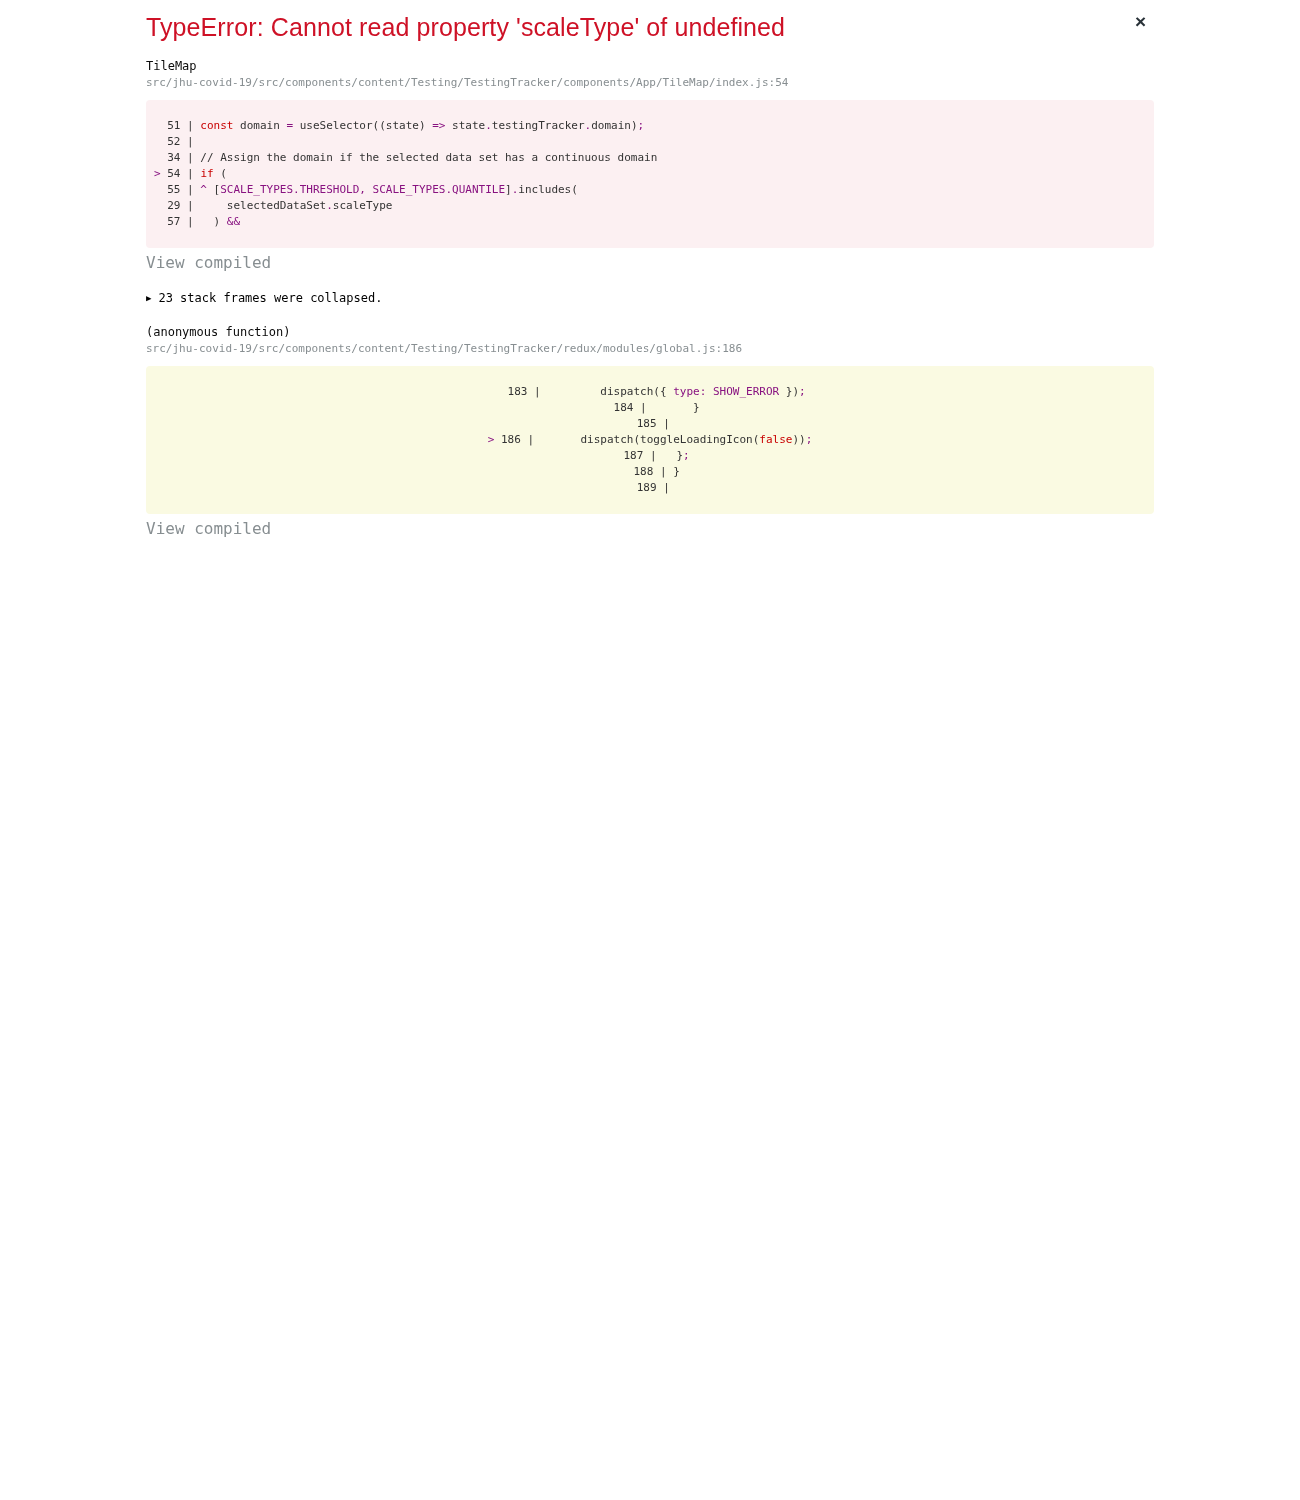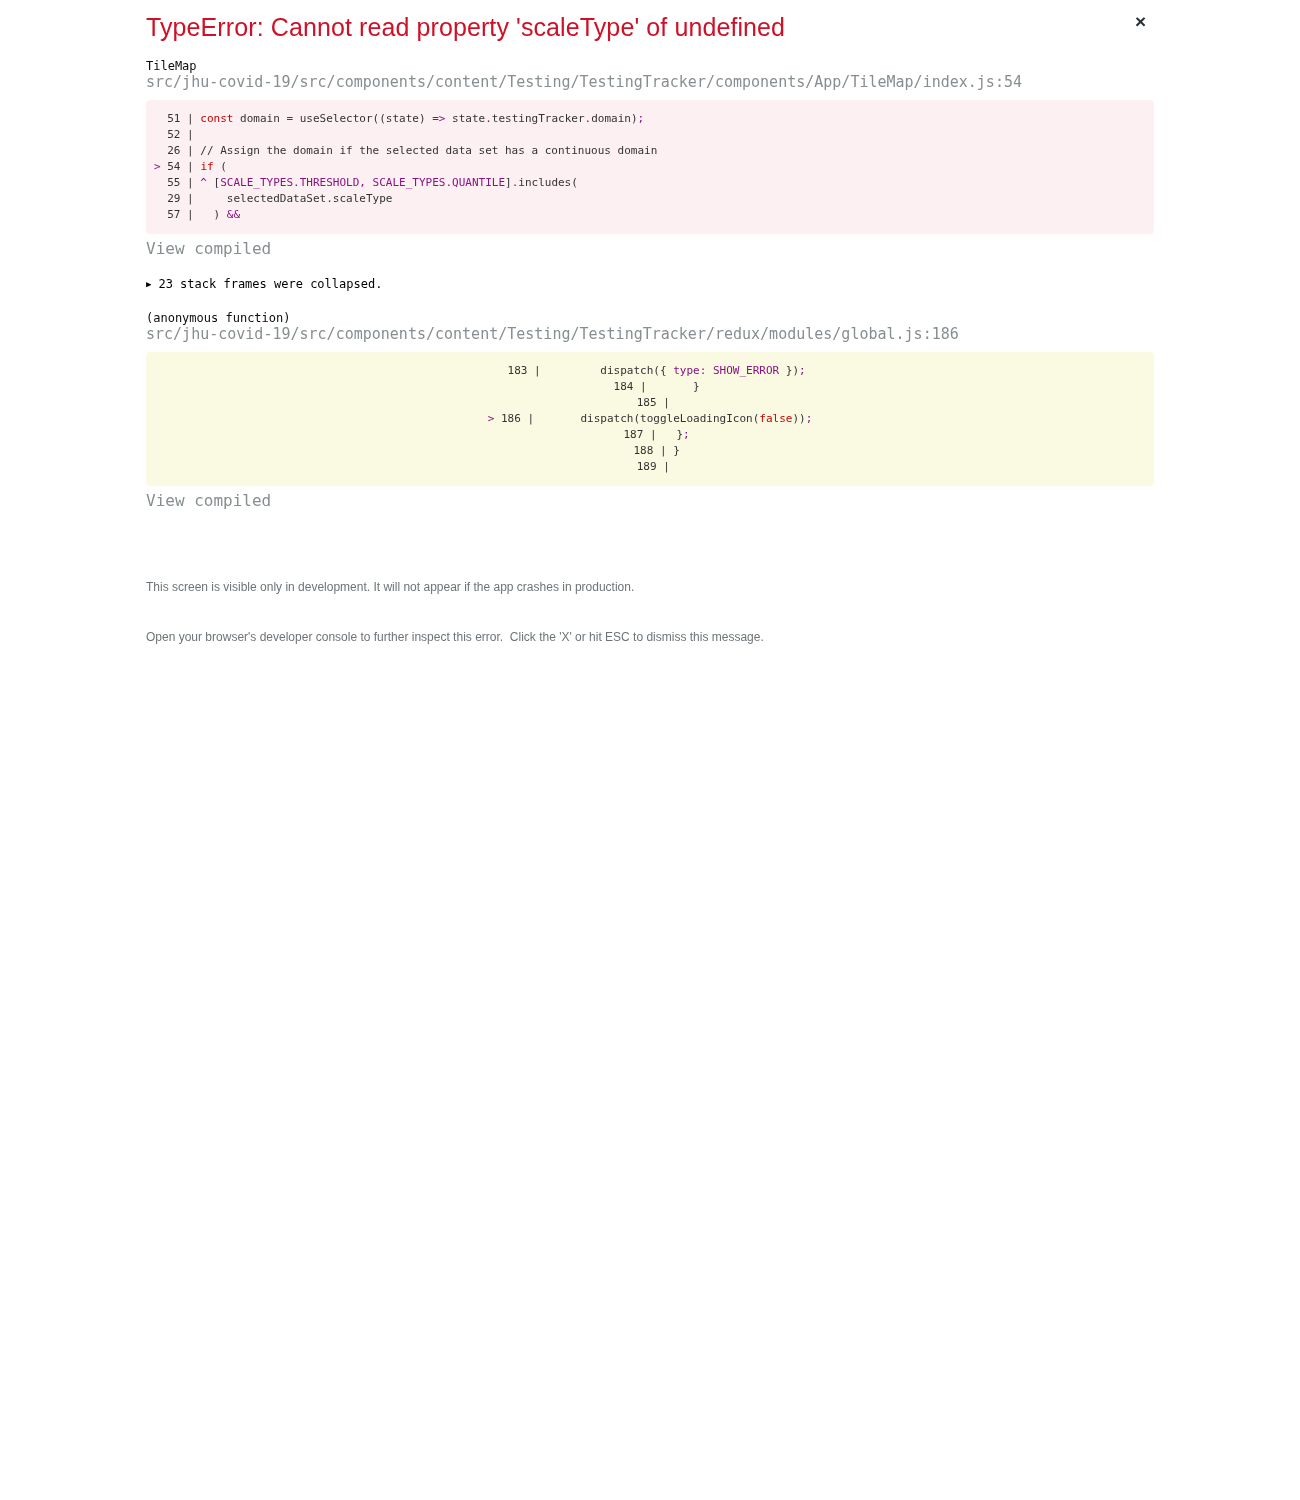--- a/index.html
+++ b/index.html
@@ -37,28 +37,28 @@
   .fn-name {
     margin-top: 17px;
     font-family: "DejaVu Sans Mono", "Liberation Mono", monospace;
     font-size: 12px;
     line-height: 14px;
     color: #0b0b0b;
   }
   .file-path {
     margin-top: 3px;
     font-family: "DejaVu Sans Mono", "Liberation Mono", monospace;
-    font-size: 15px;
+    font-size: 11px;
     line-height: 13px;
     color: var(--muted, #878e91);
   }
   .code-block {
     margin-top: 11px;
     border-radius: 4px;
-    padding: 11px 8px;
+    padding: 18px 8px;
     font-family: "DejaVu Sans Mono", "Liberation Mono", monospace;
     font-size: 11px;
     line-height: 16px;
   }
   .code-block.error   { background: var(--error-block-bg, #fcf0f2); }
   .code-block.warning { background: var(--warning-block-bg, #fafae2); text-align: center; }
   .code-line { white-space: pre; height: 16px; }
   .tk-d { color: var(--code-default, #333333); }
   .tk-k { color: var(--keyword, #c80000); }
   .tk-p { color: var(--accent, #881280); }
@@ -105,21 +105,21 @@
   <div class="close-btn">
     <span>×</span>
   </div>
 
   <div class="frame frame-1">
     <div class="fn-name">TileMap</div>
     <div class="file-path">src/jhu-covid-19/src/components/content/Testing/TestingTracker/components/App/TileMap/index.js:54</div>
     <div class="code-block error">
         <div class="code-line"><span class="tk-d">  51 | </span><span class="tk-k">const</span><span class="tk-d"> domain </span><span class="tk-p">=</span><span class="tk-d"> useSelector((state) </span><span class="tk-p">=&gt;</span><span class="tk-d"> state</span><span class="tk-p">.</span><span class="tk-d">testingTracker</span><span class="tk-p">.</span><span class="tk-d">domain)</span><span class="tk-p">;</span></div>
         <div class="code-line"><span class="tk-d">  52 | </span></div>
-        <div class="code-line"><span class="tk-d">  26 | </span><span class="tk-d">// Assign the domain if the selected data set has a continuous domain</span></div>
+        <div class="code-line"><span class="tk-d">  34 | </span><span class="tk-d">// Assign the domain if the selected data set has a continuous domain</span></div>
         <div class="code-line"><span class="tk-p">&gt; </span><span class="tk-d">54 | </span><span class="tk-k">if</span><span class="tk-d"> (</span></div>
         <div class="code-line"><span class="tk-d">  55 | </span><span class="tk-p">^</span><span class="tk-d"> [</span><span class="tk-p">SCALE_TYPES.THRESHOLD,</span><span class="tk-d"> </span><span class="tk-p">SCALE_TYPES.QUANTILE</span><span class="tk-d">]</span><span class="tk-p">.</span><span class="tk-d">includes(</span></div>
         <div class="code-line"><span class="tk-d">  29 | </span><span class="tk-d">    selectedDataSet</span><span class="tk-p">.</span><span class="tk-d">scaleType</span></div>
         <div class="code-line"><span class="tk-d">  57 | </span><span class="tk-d">  ) </span><span class="tk-p">&amp;&amp;</span></div>
       </div>
     <div class="view-compiled">View compiled</div>
   </div>
 
   <div class="collapsed-row">
     <span class="tri">▶</span><span>23 stack frames were collapsed.</span>
@@ -133,18 +133,14 @@
         <div class="code-line"><span class="tk-d">  184 | </span><span class="tk-d">      }</span></div>
         <div class="code-line"><span class="tk-d">  185 | </span></div>
         <div class="code-line"><span class="tk-p">&gt; </span><span class="tk-d">186 | </span><span class="tk-d">      dispatch(toggleLoadingIcon(</span><span class="tk-k">false</span><span class="tk-d">))</span><span class="tk-p">;</span></div>
         <div class="code-line"><span class="tk-d">  187 | </span><span class="tk-d">  }</span><span class="tk-p">;</span></div>
         <div class="code-line"><span class="tk-d">  188 | </span><span class="tk-d">}</span></div>
         <div class="code-line"><span class="tk-d">  189 | </span></div>
       </div>
     <div class="view-compiled">View compiled</div>
   </div>
 
-  <div class="footer-note">
-    <div>This screen is visible only in development. It will not appear if the app crashes in production.</div>
-    <div>Open your browser's developer console to further inspect this error.  Click the 'X' or hit ESC to dismiss this message.</div>
-  </div>
 
 </div>
 
 </body></html>

